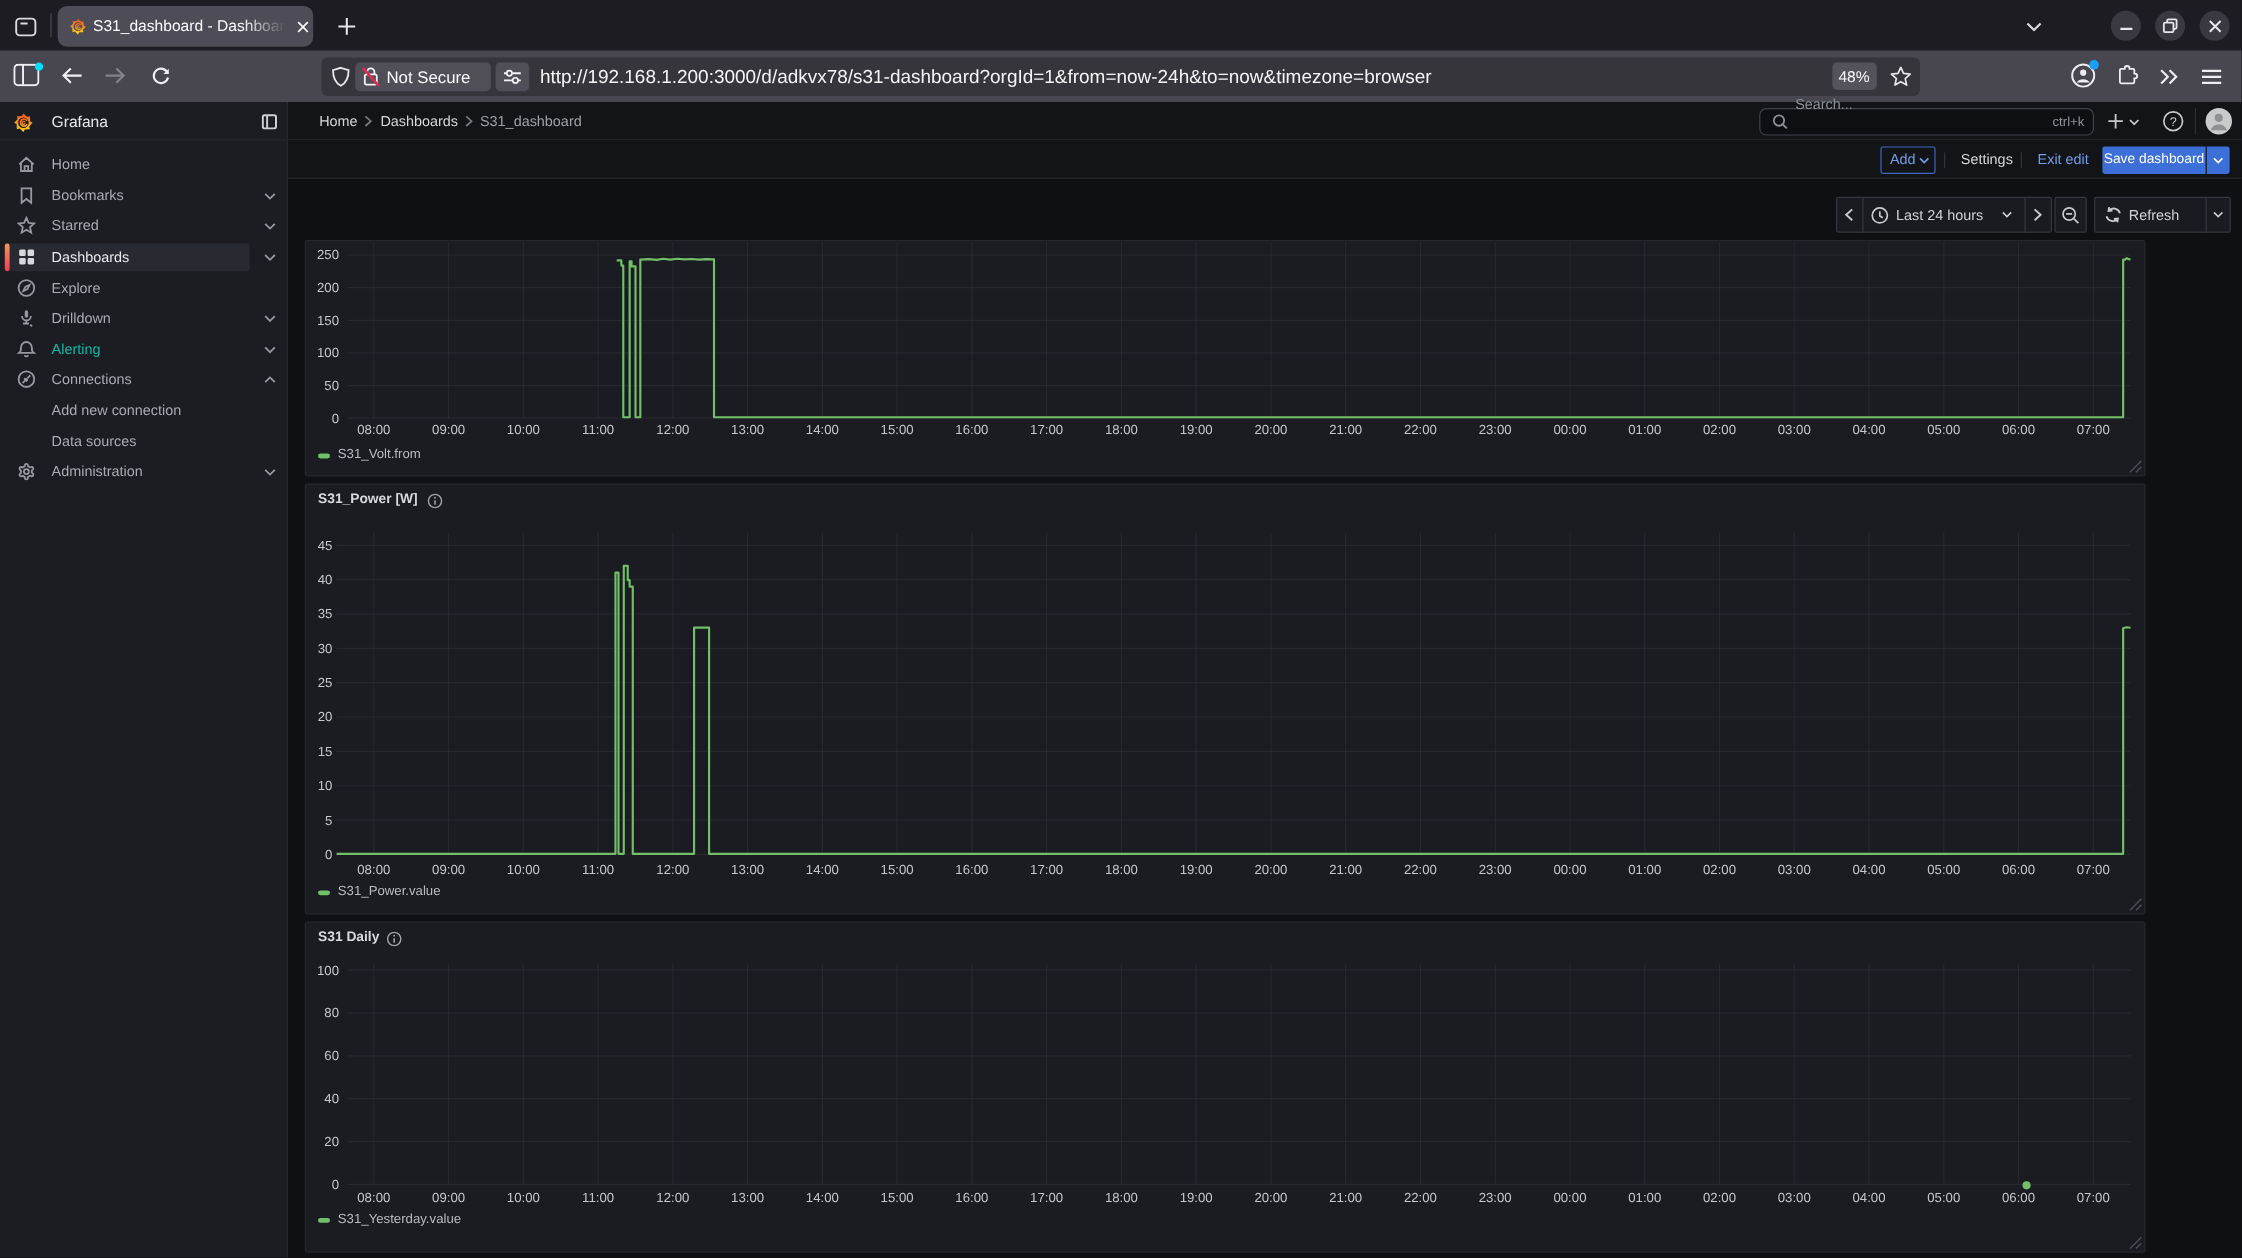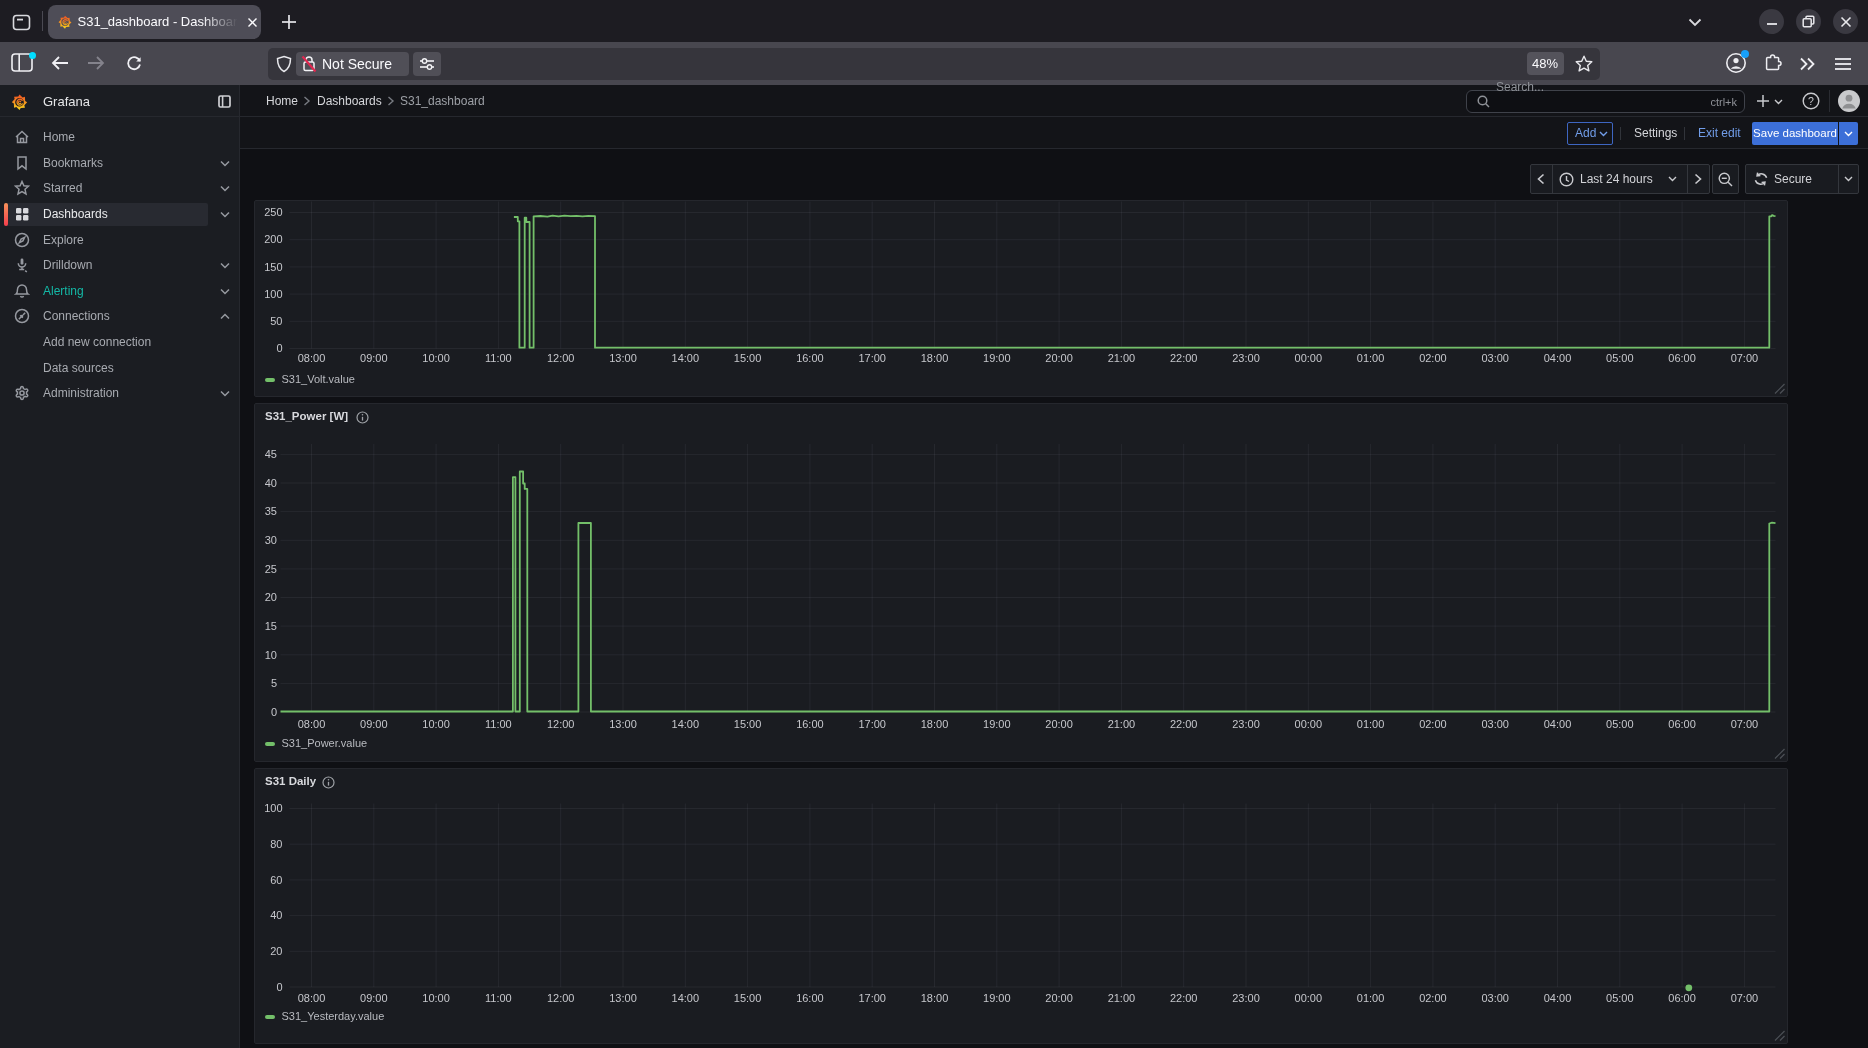--- a/index.html
+++ b/index.html
@@ -98,20 +98,21 @@
       <line x1="1.5" y1="2.5" x2="14.5" y2="17.5" stroke="#e02850" stroke-width="2.2"></line>
     </svg>
   <div class="a txt" style="left:322px;top:14px;font-size:14px;color:#fbfbfe">Not Secure</div>
   <div class="a" style="left:413px;top:9.5px;width:28px;height:24px;border-radius:4px;background:#504f57"></div>
   <svg width="16" height="14" viewBox="0 0 16 14" style="position:absolute;left:419px;top:14.5px">
       <line x1="1" y1="4" x2="15" y2="4" stroke="#f2f2f5" stroke-width="1.6"></line>
       <circle cx="5.5" cy="4" r="2.2" fill="#504f57" stroke="#f2f2f5" stroke-width="1.4"></circle>
       <line x1="1" y1="10" x2="15" y2="10" stroke="#f2f2f5" stroke-width="1.6"></line>
       <circle cx="10.5" cy="10" r="2.2" fill="#504f57" stroke="#f2f2f5" stroke-width="1.4"></circle>
     </svg>
+  <div class="a txt" style="left:450px;top:13.5px;font-size:15.8px;color:#f4f4f6">http://192.168.1.200:3000/d/adkvx78/s31-dashboard?orgId=1&amp;from=now-24h&amp;to=now&amp;timezone=browser</div>
   <div class="a" style="left:1526.5px;top:10px;width:37px;height:23px;border-radius:4px;background:#54535b;color:#fbfbfe;font-size:13px;text-align:center;line-height:23px">48%</div>
   <svg width="18" height="17" viewBox="0 0 18 17" style="position:absolute;left:1575px;top:13px">
       <path d="M9 1.2 L11.3 6.2 L16.8 6.8 L12.7 10.5 L13.9 15.9 L9 13.1 L4.1 15.9 L5.3 10.5 L1.2 6.8 L6.7 6.2 Z" fill="none" stroke="#e9e9ed" stroke-width="1.4" stroke-linejoin="round"></path>
     </svg>
 
   <svg width="22" height="22" viewBox="0 0 22 22" style="position:absolute;left:1725px;top:52px;top:10px">
       <circle cx="11" cy="11" r="9.2" fill="none" stroke="#eeeef2" stroke-width="1.6"></circle>
       <circle cx="11" cy="8.6" r="2.6" fill="#eeeef2"></circle>
       <path d="M5.5 16.8 A 7 7 0 0 1 16.5 16.8 Z" fill="#eeeef2"></path>
     </svg>
@@ -323,21 +324,21 @@
     <line x1="10.2" y1="10.2" x2="14" y2="14" stroke="#c9cace" stroke-width="1.4"></line>
   </svg>
 <div class="a" style="left:1744.5px;top:164px;width:114px;height:30px;background:#191b20;border:1px solid #34373d;border-radius:2px"></div>
 <div class="a" style="left:1838px;top:164px;width:1px;height:30px;background:#34373d"></div>
 <svg width="16" height="16" viewBox="0 0 16 16" style="position:absolute;left:1753px;top:171px">
     <path d="M13.6 6.8 A 5.6 5.6 0 0 0 4.1 4.6" fill="none" stroke="#c9cace" stroke-width="1.5"></path>
     <path d="M4.6 1.6 L4.1 4.9 L7.4 4.5" fill="none" stroke="#c9cace" stroke-width="1.5"></path>
     <path d="M2.4 9.2 A 5.6 5.6 0 0 0 11.9 11.4" fill="none" stroke="#c9cace" stroke-width="1.5"></path>
     <path d="M11.4 14.4 L11.9 11.1 L8.6 11.5" fill="none" stroke="#c9cace" stroke-width="1.5"></path>
   </svg>
-<div class="a txt" style="left:1774px;top:172px;font-size:12px;color:#d2d3d7;font-weight:500">Secure</div>
+<div class="a txt" style="left:1774px;top:172px;font-size:12px;color:#d2d3d7;font-weight:500">Refresh</div>
 <svg width="9" height="6" viewBox="0 0 9 6" style="position:absolute;left:1844px;top:176px">
     <path d="M1 1 L4.5 4.5 L8 1" fill="none" stroke="#c9cace" stroke-width="1.4"></path>
   </svg>
 
 <div class="a" style="left:253.5px;top:199.5px;width:1534px;height:197px;background:#1a1c21;border:1px solid #25272d;border-radius:2px"></div>
 <div class="a" style="left:253.5px;top:199.5px;width:1534px;height:197px">
     <svg width="1534" height="197" style="position:absolute;left:0;top:0">
 <line x1="35.5" y1="148.5" x2="1521.5" y2="148.5" stroke="rgba(204,204,220,0.07)" stroke-width="1"></line>
 <line x1="35.5" y1="121.3" x2="1521.5" y2="121.3" stroke="rgba(204,204,220,0.07)" stroke-width="1"></line>
 <line x1="35.5" y1="94.1" x2="1521.5" y2="94.1" stroke="rgba(204,204,220,0.07)" stroke-width="1"></line>
@@ -396,21 +397,21 @@
 <text x="1241.2" y="161.6" text-anchor="middle" font-size="11" fill="#c6c7cc">03:00</text>
 <text x="1303.5" y="161.6" text-anchor="middle" font-size="11" fill="#c6c7cc">04:00</text>
 <text x="1365.8" y="161.6" text-anchor="middle" font-size="11" fill="#c6c7cc">05:00</text>
 <text x="1428.1" y="161.6" text-anchor="middle" font-size="11" fill="#c6c7cc">06:00</text>
 <text x="1490.4" y="161.6" text-anchor="middle" font-size="11" fill="#c6c7cc">07:00</text>
 <path d="M 259.9 17.0 L 263.8 17.0 L 263.8 21.3 L 265.4 21.3 L 265.4 147.7 L 270.7 147.7 L 270.7 17.7 L 272.3 17.7 L 272.3 22.0 L 275.6 22.0 L 275.6 147.7 L 279.6 147.7 L 279.6 16.3 L 286.5 16.0 L 293.5 16.6 L 298.5 15.6 L 304.5 16.3 L 310.5 15.6 L 316.5 16.2 L 322.5 15.8 L 328.5 16.3 L 334.5 15.9 L 341.0 16.1 L 341.0 147.7 L 1515.3 147.7 L 1515.3 16.4 L 1517.1 16.4 L 1518.1 15.1 L 1519.7 15.9 L 1521.5 16.1" fill="none" stroke="#73bf69" stroke-width="1.8" stroke-linejoin="round"></path>
 <line x1="1521.0" y1="193.5" x2="1530.5" y2="184.0" stroke="#4c5056" stroke-width="1.2"></line>
       <line x1="1526.0" y1="193.5" x2="1530.5" y2="189.0" stroke="#4c5056" stroke-width="1.2"></line>
 </svg>
   <div class="a" style="left:11.5px;top:178.5px;width:10px;height:4px;border-radius:2px;background:#73bf69"></div>
-  <div class="a txt" style="left:28px;top:173.5px;font-size:11px;color:#b9bbc0">S31_Volt.value</div>
+  <div class="a txt" style="left:28px;top:173.5px;font-size:11px;color:#b9bbc0">S31_Volt.from</div>
 </div>
 
 <div class="a" style="left:253.5px;top:402.5px;width:1534px;height:359px;background:#1a1c21;border:1px solid #25272d;border-radius:2px"></div>
 <div class="a" style="left:253.5px;top:402.5px;width:1534px;height:359px">
     <svg width="1534" height="359" style="position:absolute;left:0;top:0">
 <line x1="26.5" y1="309.0" x2="1521.5" y2="309.0" stroke="rgba(204,204,220,0.07)" stroke-width="1"></line>
 <line x1="26.5" y1="280.4" x2="1521.5" y2="280.4" stroke="rgba(204,204,220,0.07)" stroke-width="1"></line>
 <line x1="26.5" y1="251.8" x2="1521.5" y2="251.8" stroke="rgba(204,204,220,0.07)" stroke-width="1"></line>
 <line x1="26.5" y1="223.1" x2="1521.5" y2="223.1" stroke="rgba(204,204,220,0.07)" stroke-width="1"></line>
 <line x1="26.5" y1="194.5" x2="1521.5" y2="194.5" stroke="rgba(204,204,220,0.07)" stroke-width="1"></line>

